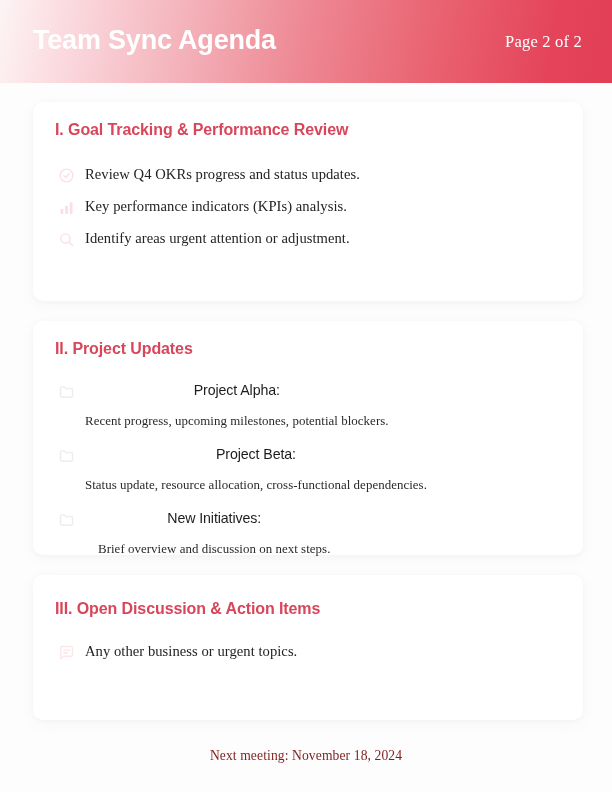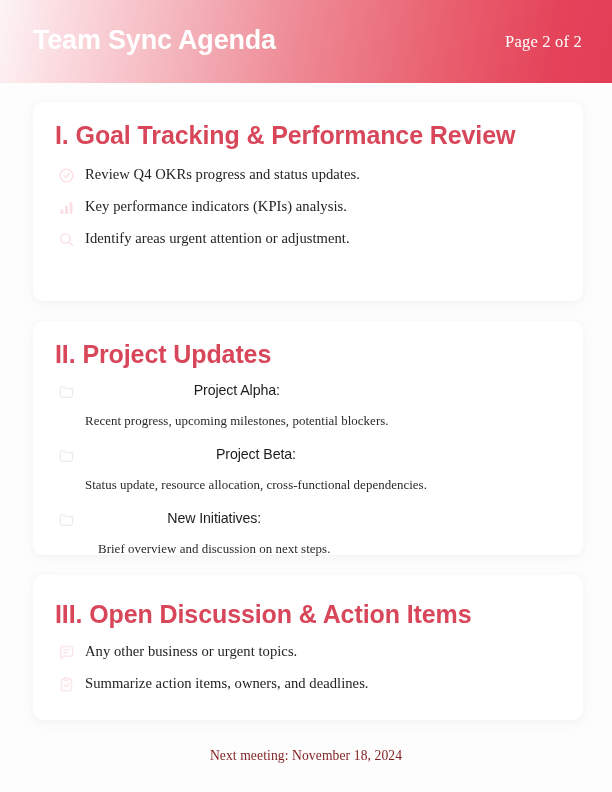--- a/index.html
+++ b/index.html
@@ -72,21 +72,21 @@
                 0 4px 16px rgba(120,120,130,0.045);
     box-sizing: border-box;
   }
   #card-goal      { top: 102px; height: 199px; }
   #card-projects  { top: 321px; height: 234px; }
   #card-open      { top: 575px; height: 145px; }
 
   .section-title {
     color: #d8465a;
     font-family: "Liberation Sans", sans-serif;
-    font-size: 25px;
+    font-size: 16px;
     font-weight: bold;
     letter-spacing: -0.1px;
     margin: 0;
     padding: 0;
     position: absolute;
   }
   #card-goal .section-title     { left: 22px; top: 19px; }
   #card-projects .section-title { left: 22px; top: 19px; }
   #card-open .section-title     { left: 22px; top: 25px; }
 
@@ -250,27 +250,17 @@
       <span class="icon-box">
         <svg width="17" height="17" viewBox="0 0 24 24" fill="none" stroke="#fbe6e9" stroke-width="2" stroke-linecap="round" stroke-linejoin="round">
           <path d="M20.5 15.2a2 2 0 0 1-2 2H8.2L4 20.8V5.6a2 2 0 0 1 2-2h12.5a2 2 0 0 1 2 2z"></path>
           <line x1="8" y1="8.6" x2="16.5" y2="8.6"></line>
           <line x1="8" y1="12.4" x2="13.5" y2="12.4"></line>
         </svg>
       </span>
       <span class="item-text">Any other business or urgent topics.</span>
     </div>
 
-    <div class="item-row" style="top:99px;">
-      <span class="icon-box">
-        <svg width="17" height="17" viewBox="0 0 24 24" fill="none" stroke="#fbe6e9" stroke-width="2" stroke-linecap="round" stroke-linejoin="round">
-          <path d="M9 4.2H7a2 2 0 0 0-2 2v12.6a2 2 0 0 0 2 2h10a2 2 0 0 0 2-2V6.2a2 2 0 0 0-2-2h-2"></path>
-          <rect x="9" y="2.4" width="6" height="3.6" rx="1"></rect>
-          <polyline points="9.2 13 11.3 15.1 15.2 10.8"></polyline>
-        </svg>
-      </span>
-      <span class="item-text">Summarize action items, owners, and deadlines.</span>
-    </div>
   </div>
 
   <div class="footer">Next meeting: November 18, 2024</div>
 
 </div>
 
 </body></html>

